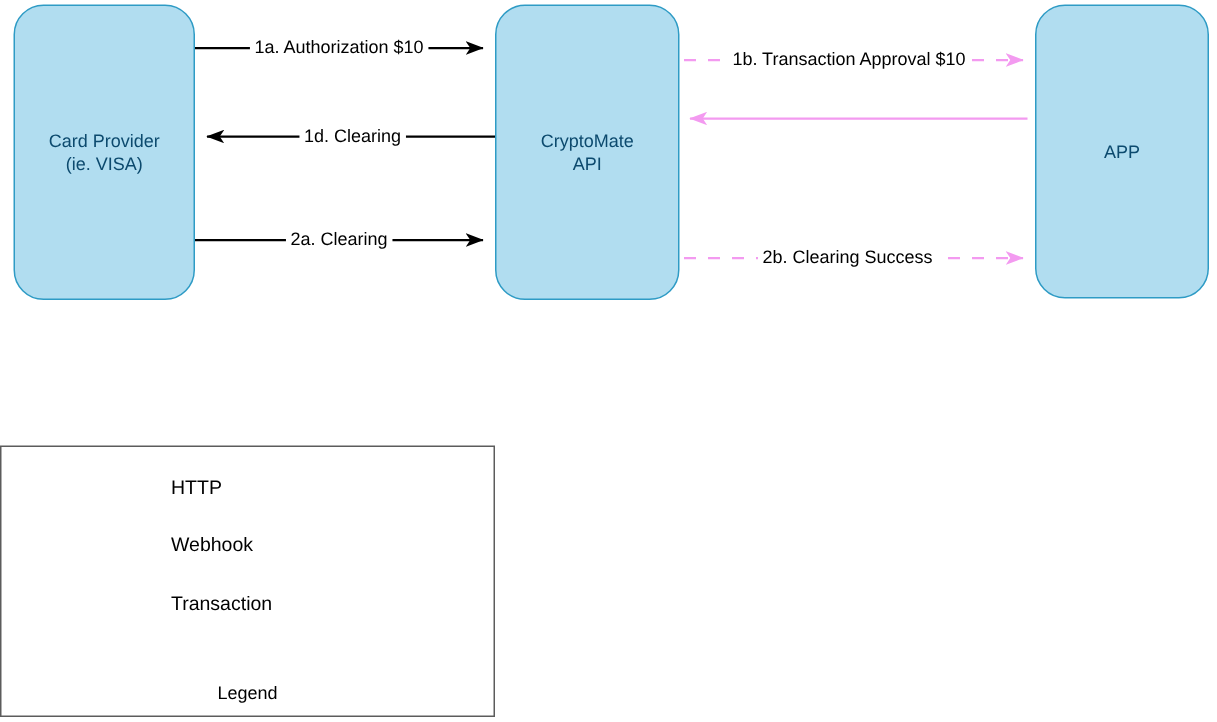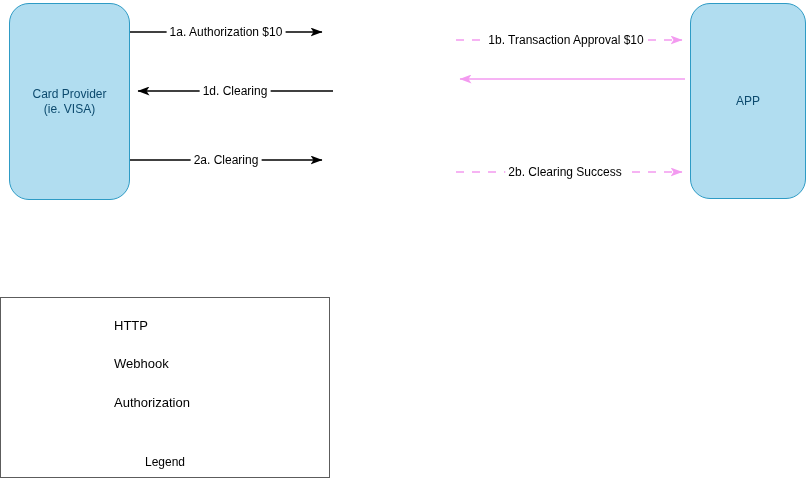--- a/index.html
+++ b/index.html
@@ -88,30 +88,34 @@
 
     <line class="flow-line pink" x1="10" y1="323" x2="78" y2="323" marker-end="url(#arrow-pink)"></line>
     <line class="flow-line pink dashed" x1="10" y1="361" x2="78" y2="361" marker-end="url(#arrow-pink)"></line>
     <line class="flow-line" x1="10" y1="400" x2="78" y2="400" marker-end="url(#arrow-black)"></line>
   </svg>
 
   <div class="node" style="left:9px;top:3px;width:121px;height:197px;">
     <div class="node-label">Card Provider
 (ie. VISA)</div>
   </div>
+  <div class="node" style="left:330px;top:3px;width:123px;height:197px;">
+    <div class="node-label">CryptoMate
+API</div>
+  </div>
   <div class="node" style="left:690px;top:3px;width:116px;height:196px;">
     <div class="node-label">APP</div>
   </div>
 
   <div class="edge-label" style="left:226px;top:32px;">1a. Authorization $10</div>
   <div class="edge-label" style="left:235px;top:91px;">1d. Clearing</div>
   <div class="edge-label" style="left:226px;top:160px;">2a. Clearing</div>
   <div class="edge-label" style="left:566px;top:40px;">1b. Transaction Approval $10</div>
   <div class="edge-label" style="left:565px;top:172px;">2b. Clearing Success</div>
 
   <div id="legend-box">
     <div class="legend-label" style="top:27px;">HTTP</div>
     <div class="legend-label" style="top:65px;">Webhook</div>
-    <div class="legend-label" style="top:104px;">Authorization</div>
+    <div class="legend-label" style="top:104px;">Transaction</div>
     <div id="legend-title">Legend</div>
   </div>
 
 </div>
 
 </body></html>

